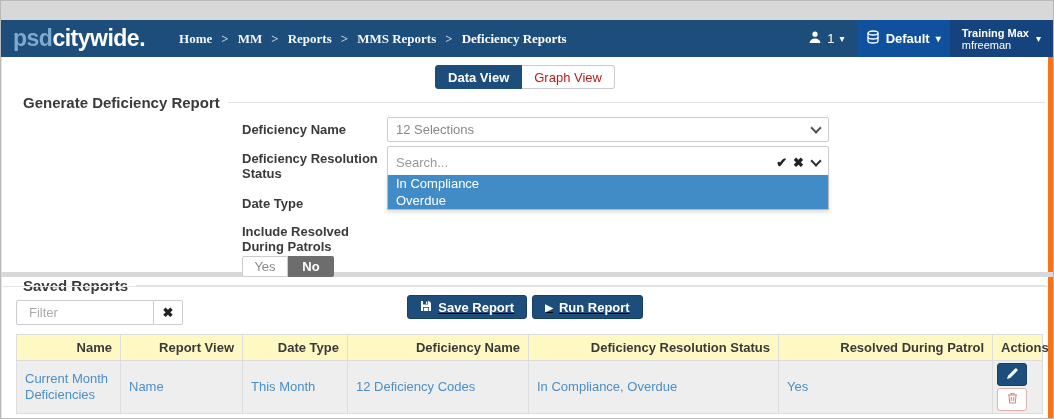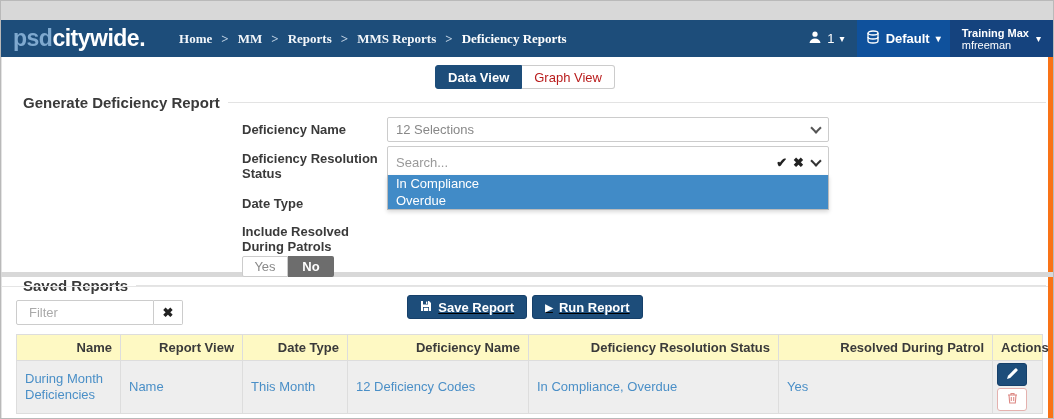--- a/index.html
+++ b/index.html
@@ -256,21 +256,21 @@
           <th>Report View</th>
           <th>Date Type</th>
           <th>Deficiency Name</th>
           <th>Deficiency Resolution Status</th>
           <th>Resolved During Patrol</th>
           <th>Actions</th>
         </tr>
       </thead>
       <tbody>
         <tr>
-          <td><span class="cell-link">During Month Deficiencies</span></td>
+          <td><span class="cell-link">Current Month Deficiencies</span></td>
           <td><span class="cell-link">Name</span></td>
           <td><span class="cell-link">This Month</span></td>
           <td><span class="cell-link">12 Deficiency Codes</span></td>
           <td><span class="cell-link">In Compliance, Overdue</span></td>
           <td><span class="cell-link">Yes</span></td>
           <td class="actions-cell">
             <div class="action-stack">
               <button class="btn-edit">
                 <span>
                   <svg width="11" height="11" viewBox="0 0 11 11">

